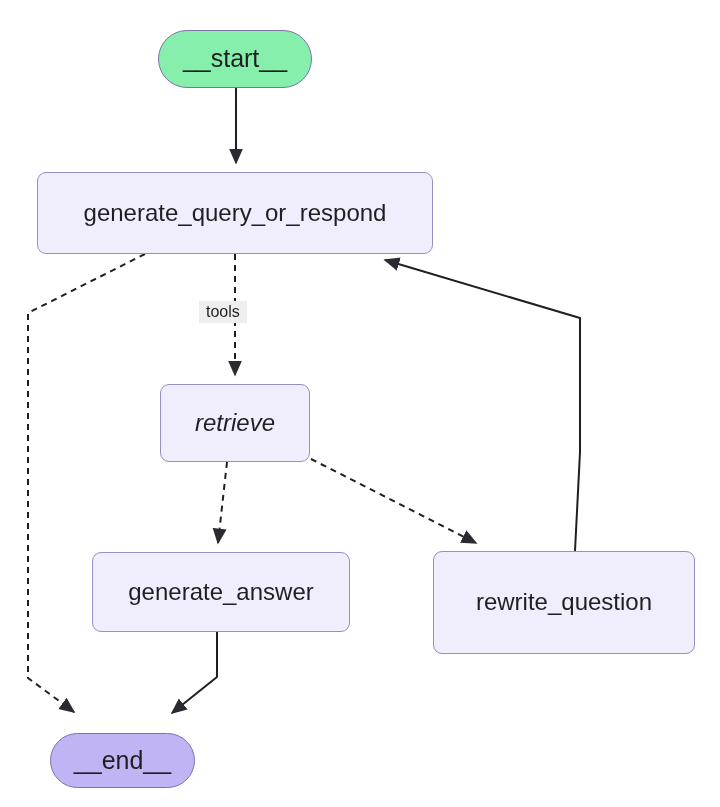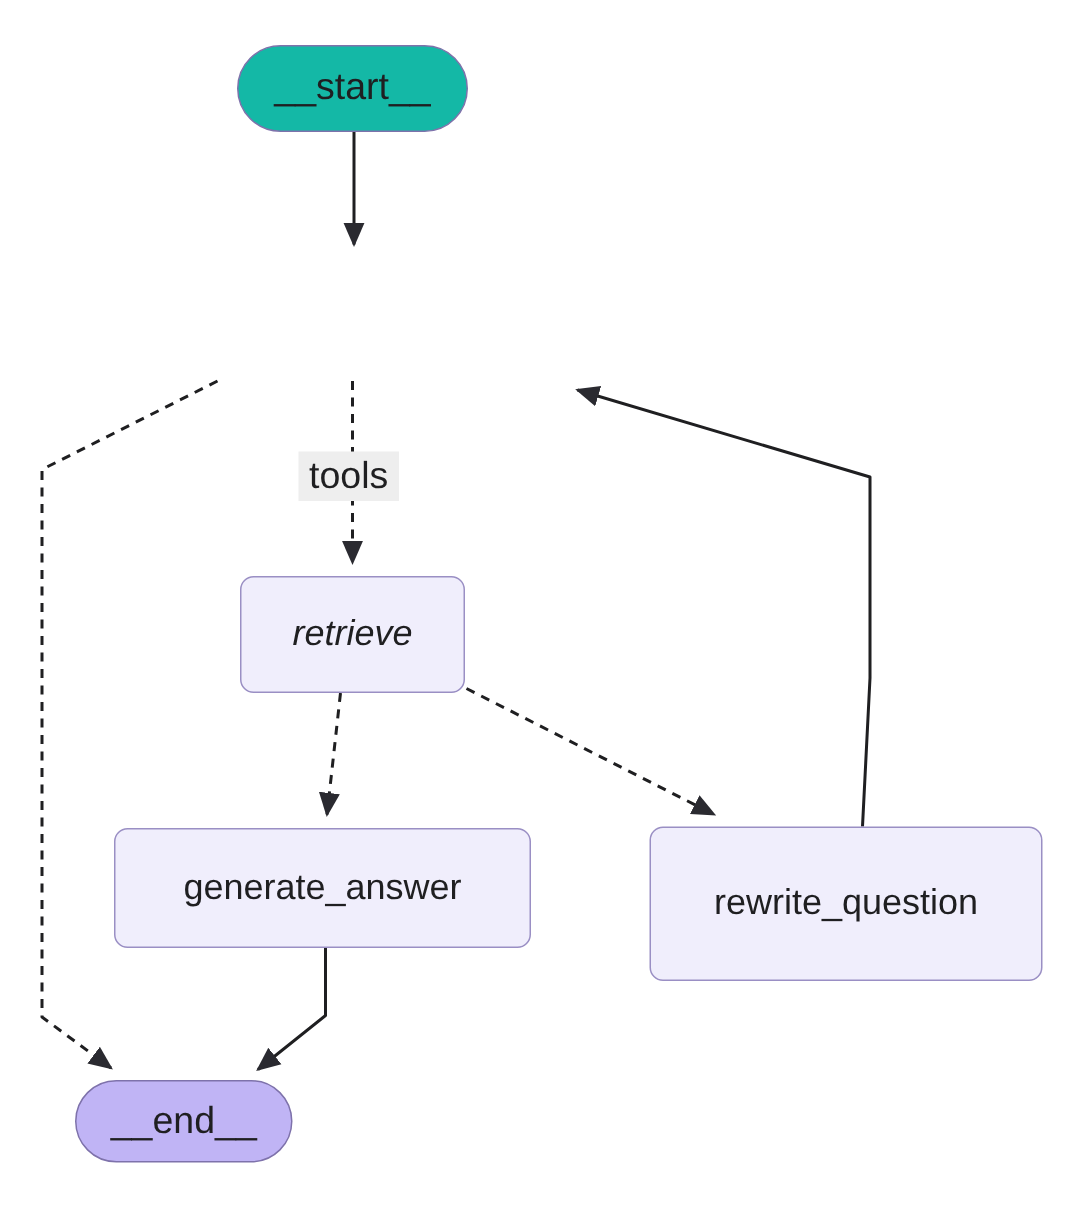--- a/index.html
+++ b/index.html
@@ -34,36 +34,37 @@
     line-height: 1.1;
     white-space: nowrap;
   }
   .node-proc {
     background: #f0eefc;
     border: 1.6px solid #9a8fc4;
     border-radius: 9px;
     font-size: 24px;
   }
   .node-terminal-start {
-    background: #14b8a6;
+    background: #86efac;
     border: 1.7px solid #7e72ab;
     border-radius: 999px;
     font-size: 25px;
   }
   .node-terminal-end {
     background: #c0b4f5;
     border: 1.7px solid #7e72ab;
     border-radius: 999px;
     font-size: 25px;
+    margin-top: 13px;
   }
   .edge-label {
     position: absolute;
     background: #eeeeee;
     color: #1f1f21;
-    font-size: 25px;
+    font-size: 16px;
     padding: 2px 7px;
     box-sizing: border-box;
     white-space: nowrap;
     line-height: 1.15;
   }
 </style>
 </head>
 <body>
 
 <div id="canvas">
@@ -101,26 +102,29 @@
 
     <g>
       <path d="M217,632 L217,677 L172,713" fill="none" stroke="#1f1f21" stroke-width="2" stroke-linejoin="round" marker-end="url(#arrowhead)"></path>
     </g>
   </svg>
 
   <div class="node node-terminal-start" style="left:158px; top:30px; width:154px; height:58px;">
     <span>__start__</span>
   </div>
 
+  <div class="node node-proc" style="left:37px; top:172px; width:396px; height:82px;">
+    <span>generate_query_or_respond</span>
+  </div>
 
   <div class="node node-proc" style="left:160px; top:384px; width:150px; height:78px;font-style:italic;">
     <span>retrieve</span>
   </div>
 
-  <div class="node node-proc" style="left:76px; top:552px; width:278px; height:80px;">
+  <div class="node node-proc" style="left:92px; top:552px; width:258px; height:80px;">
     <span>generate_answer</span>
   </div>
 
   <div class="node node-proc" style="left:433px; top:551px; width:262px; height:103px;">
     <span>rewrite_question</span>
   </div>
 
   <div class="node node-terminal-end" style="left:50px; top:720px; width:145px; height:55px;">
     <span>__end__</span>
   </div>

